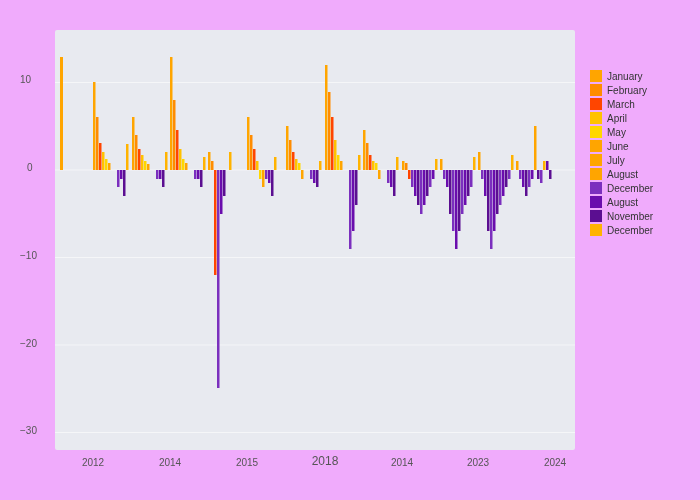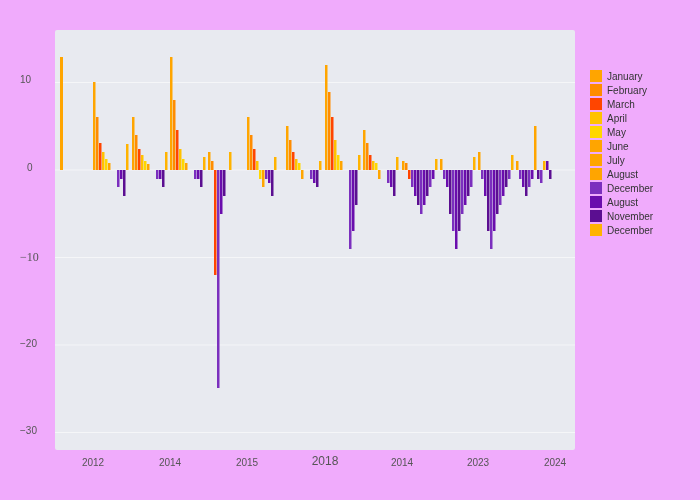--- a/index.html
+++ b/index.html
@@ -216,21 +216,21 @@
       <rect x="479" y="96" width="2.5" height="44" fill="#FFA500"></rect>
       <rect x="482" y="140" width="2.5" height="9" fill="#5B0E91"></rect>
       <rect x="485" y="140" width="2.5" height="13" fill="#7B2FBE"></rect>
       <rect x="488" y="131" width="2.5" height="9" fill="#FFB300"></rect>
       <rect x="491" y="131" width="2.5" height="9" fill="#6A0DAD"></rect>
       <rect x="494" y="140" width="2.5" height="9" fill="#5B0E91"></rect>
     </svg>
 
     <div style="position:absolute; left:-35px; top:44px; font-size:10px; color:#555;">10</div>
     <div style="position:absolute; left:-28px; top:132px; font-size:10px; color:#555;">0</div>
-    <div style="position:absolute; left:-35px; top:220px; font-size:12px; color:#555;font-family:Liberation Serif, serif;">−10</div>
+    <div style="position:absolute; left:-35px; top:220px; font-size:10px; color:#555;">−10</div>
     <div style="position:absolute; left:-35px; top:308px; font-size:10px; color:#555;">−20</div>
     <div style="position:absolute; left:-35px; top:395px; font-size:10px; color:#555;">−30</div>
 
     <div style="position:absolute; bottom:-18px; left:38px; font-size:10px; color:#555; transform:translateX(-50%);">2012</div>
     <div style="position:absolute; bottom:-18px; left:115px; font-size:10px; color:#555; transform:translateX(-50%);">2014</div>
     <div style="position:absolute; bottom:-18px; left:192px; font-size:10px; color:#555; transform:translateX(-50%);">2015</div>
     <div style="position:absolute; bottom:-18px; left:270px; font-size:12px; color:#555; transform:translateX(-50%);">2018</div>
     <div style="position:absolute; bottom:-18px; left:347px; font-size:10px; color:#555; transform:translateX(-50%);">2014</div>
     <div style="position:absolute; bottom:-18px; left:423px; font-size:10px; color:#555; transform:translateX(-50%);">2023</div>
     <div style="position:absolute; bottom:-18px; left:500px; font-size:10px; color:#555; transform:translateX(-50%);">2024</div>

